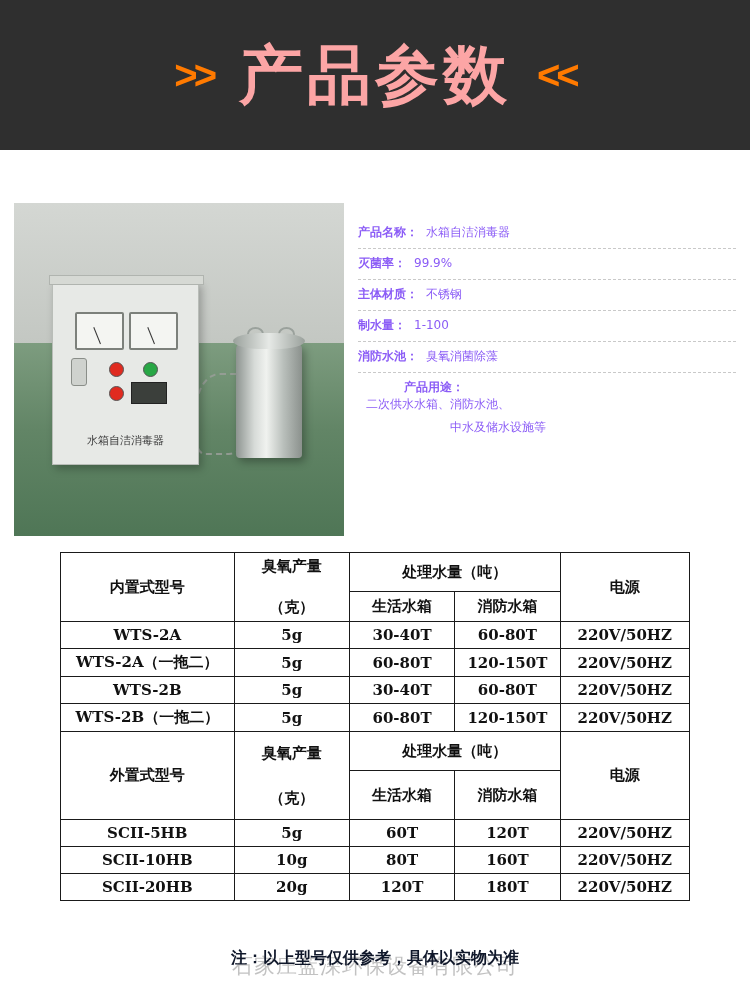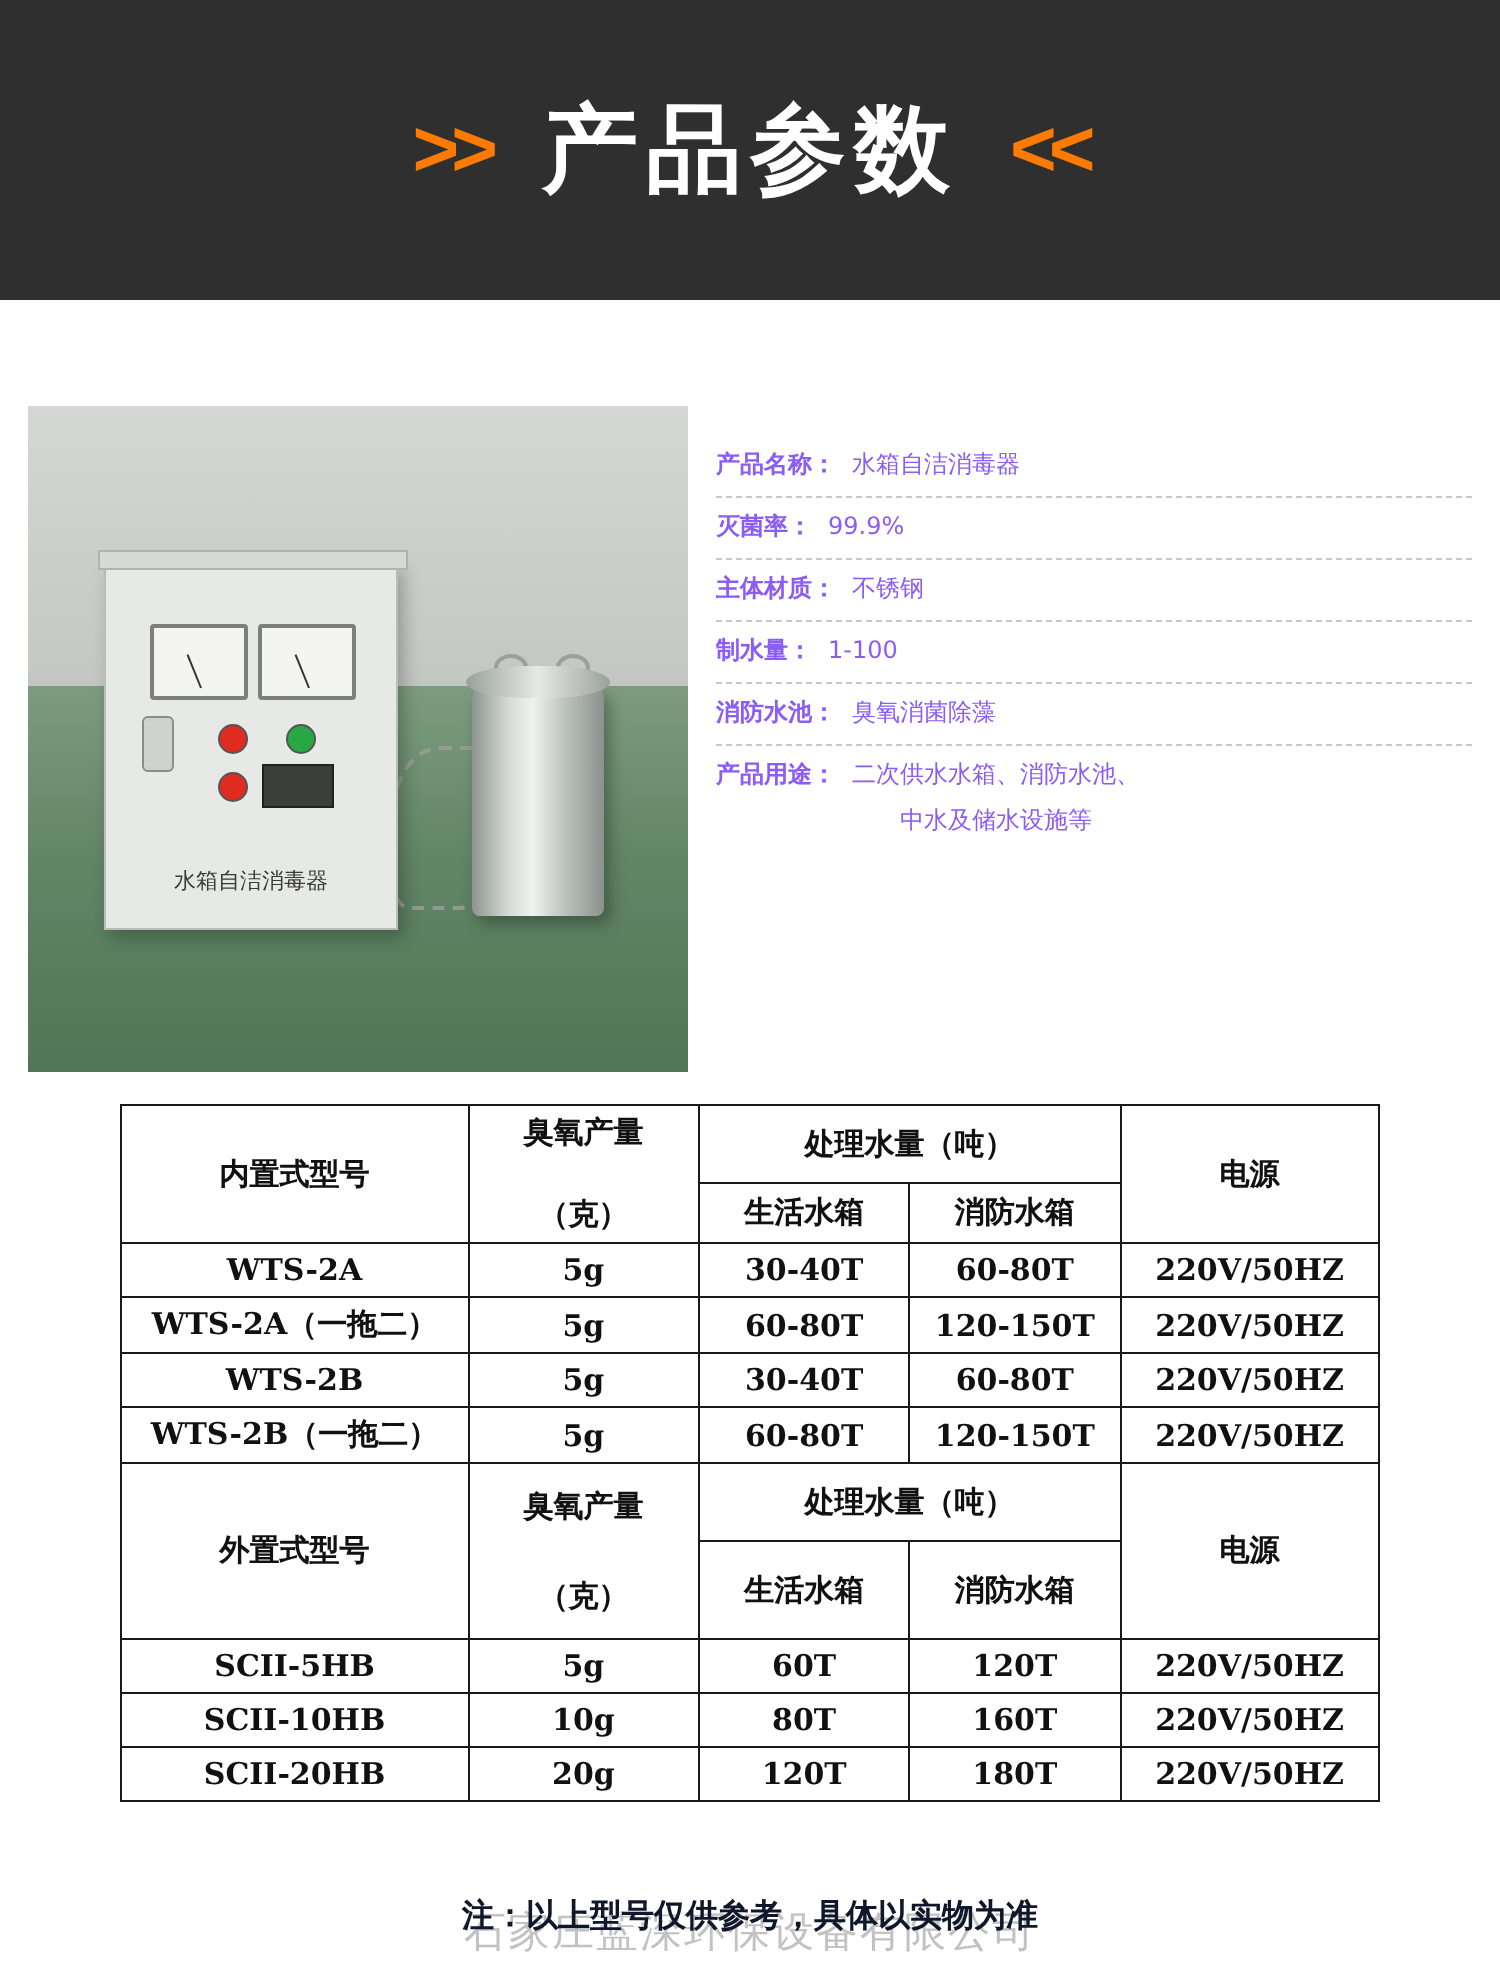--- a/index.html
+++ b/index.html
@@ -34,22 +34,22 @@
     gap: 26px;
   }
   .banner .arrow {
     color: #ff7a00;
     font-size: 40px;
     font-weight: bold;
     letter-spacing: -4px;
     font-family: "Liberation Sans", sans-serif;
   }
   .banner .title {
-    color: #ffffff;
-    font-size: 48px;
+    color: #fca5a5;
+    font-size: 64px;
     font-weight: bold;
     letter-spacing: 4px;
     font-family: "DejaVu Sans", sans-serif;
   }
 
   
   .photo {
     position: absolute;
     left: 14px;
     top: 203px;
@@ -213,21 +213,21 @@
   }
   .spec-row:last-child { border-bottom: none; }
   .spec-row .k {
     font-weight: bold;
     white-space: nowrap;
   }
   .spec-row .v {
     margin-left: 8px;
   }
   .spec-row.wrap { flex-direction: column; align-items: flex-start; }
-  .spec-row.wrap .line1 { display: flex; align-items: center; }
+  .spec-row.wrap .line1 { display: flex; align-items: center; flex-direction: column; }
   .spec-row.wrap .line2 {
     margin-top: 6px;
     margin-left: 92px;
   }
 
   
   .table-wrap {
     position: absolute;
     left: 60px;
     top: 552px;

